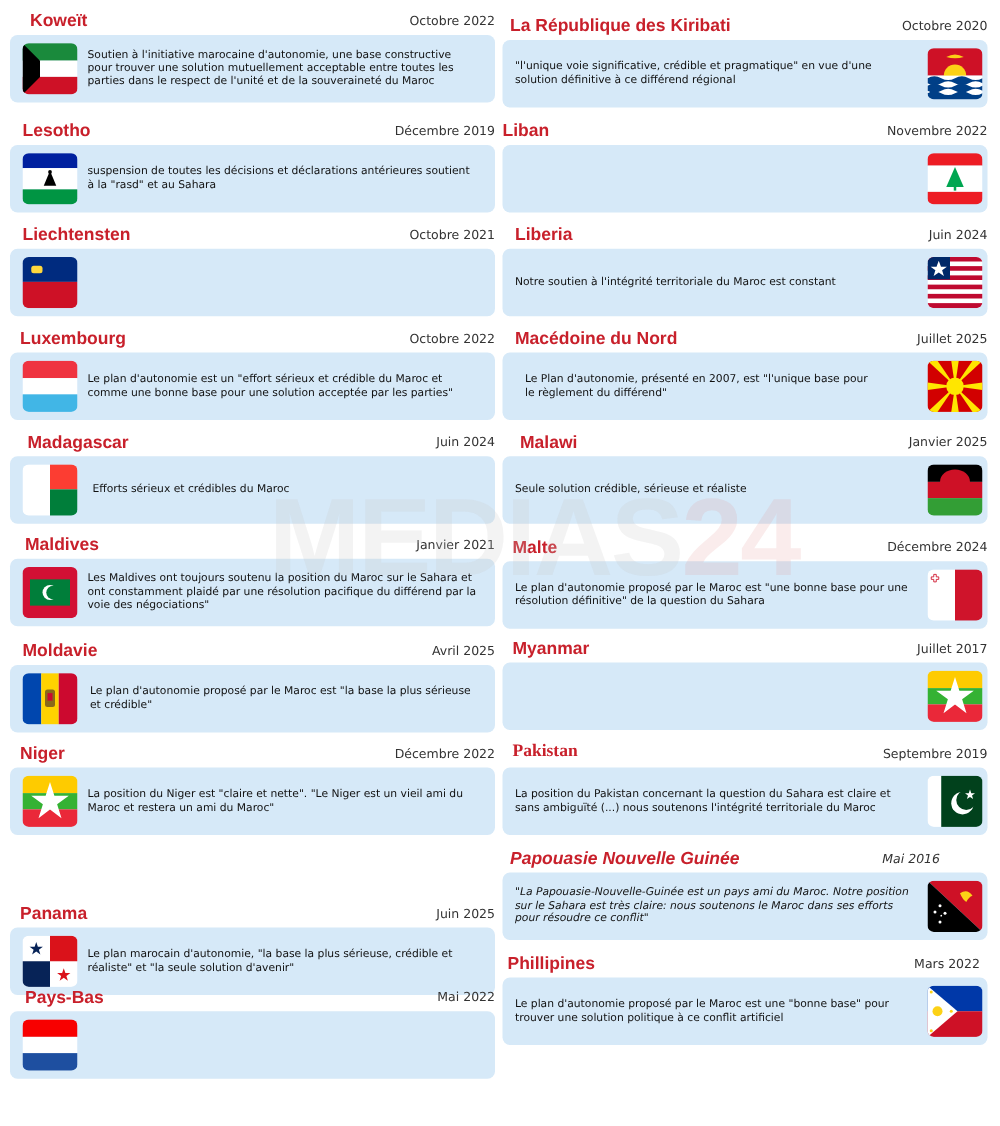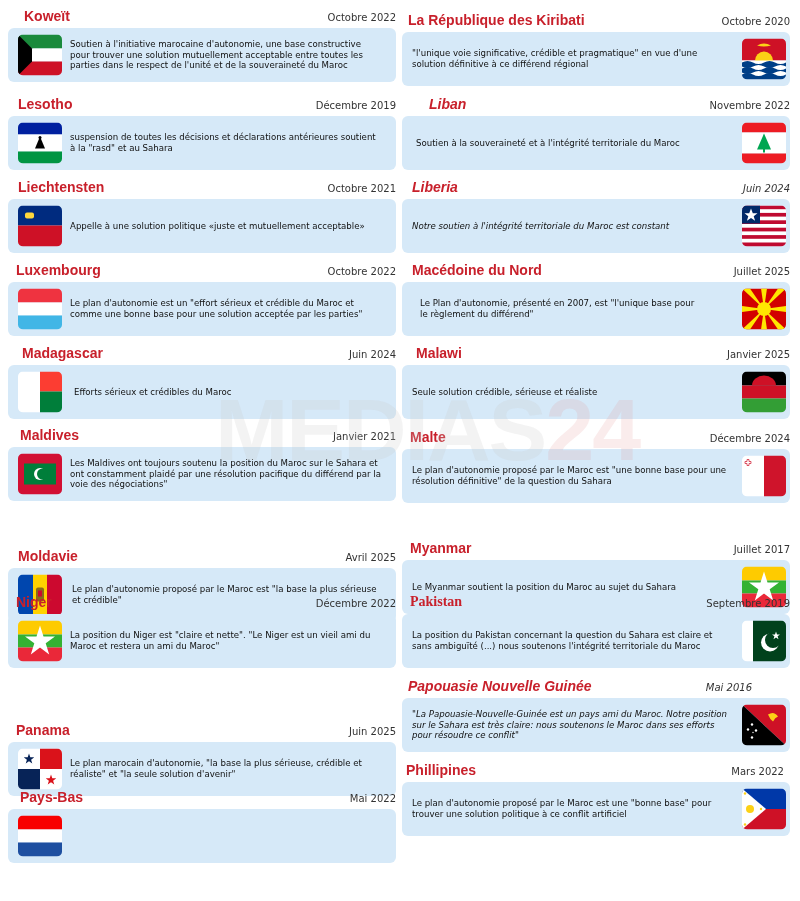--- a/index.html
+++ b/index.html
@@ -88,24 +88,23 @@
           <rect y="12" width="44" height="17" fill="#fff"></rect>
           <rect y="29" width="44" height="12" fill="#009543"></rect>
           <path d="M22 14 l-5 12 h10z" fill="#000"></path>
           <circle cx="22" cy="15" r="1.5" fill="#000"></circle>
         </svg>
     </div>
     <div class="text">suspension de toutes les décisions et déclarations antérieures soutient à la "rasd" et au Sahara</div>
   </div>
 </div>
 <div class="entry right" style="left:402px;top:96px;">
-  <div class="name" style="left:27px;font-style:italic;">Liban</div>
+  <div class="name" style="left:0;">Liban</div>
   <div class="date">Novembre 2022</div>
   <div class="card">
-    <div class="text" style="left:14px;">Soutien à la souveraineté et à l'intégrité territoriale du Maroc</div>
     <div class="flag">
       <svg viewBox="0 0 44 41">
           <rect width="44" height="10" fill="#ed1c24"></rect>
           <rect y="10" width="44" height="21" fill="#fff"></rect>
           <rect y="31" width="44" height="10" fill="#ed1c24"></rect>
           <polygon points="22,11 15,27 29,27" fill="#00a651"></polygon>
           <rect x="21" y="26" width="2" height="4" fill="#00a651"></rect>
         </svg>
     </div>
   </div>
@@ -115,24 +114,23 @@
   <div class="name" style="left:10px;">Liechtensten</div>
   <div class="date">Octobre 2021</div>
   <div class="card">
     <div class="flag">
       <svg viewBox="0 0 44 41">
           <rect width="44" height="20" fill="#002b7f"></rect>
           <rect y="20" width="44" height="21" fill="#ce1126"></rect>
           <rect x="7" y="7" width="9" height="6" rx="2" fill="#ffd83d"></rect>
         </svg>
     </div>
-    <div class="text">Appelle à une solution politique «juste et mutuellement acceptable»</div>
-  </div>
-</div>
-<div class="entry right" style="left:402px;top:179px;font-style:italic;">
+  </div>
+</div>
+<div class="entry right" style="left:402px;top:179px;">
   <div class="name" style="left:10px;">Liberia</div>
   <div class="date">Juin 2024</div>
   <div class="card">
     <div class="text">Notre soutien à l'intégrité territoriale du Maroc est constant</div>
     <div class="flag">
       <svg viewBox="0 0 44 41">
           <rect width="44" height="41" fill="#fff"></rect>
           <rect y="0" width="44" height="3.7" fill="#bf0a30"></rect>
           <rect y="7.4" width="44" height="3.7" fill="#bf0a30"></rect>
           <rect y="14.8" width="44" height="3.7" fill="#bf0a30"></rect>
@@ -237,41 +235,40 @@
     <div class="flag">
       <svg viewBox="0 0 44 41">
           <rect width="22" height="41" fill="#fff"></rect>
           <rect x="22" width="22" height="41" fill="#cf142b"></rect>
           <path d="M5 4 h2 v2 h2 v2 h-2 v2 h-2 v-2 h-2 v-2 h2z" fill="none" stroke="#cf142b" stroke-width="0.7"></path>
         </svg>
     </div>
   </div>
 </div>
 
-<div class="entry left" style="left:8px;top:512px;margin-top:36px;">
+<div class="entry left" style="left:8px;top:512px;">
   <div class="name" style="left:10px;">Moldavie</div>
   <div class="date">Avril 2025</div>
   <div class="card">
     <div class="flag">
       <svg viewBox="0 0 44 41">
           <rect width="15" height="41" fill="#0046ae"></rect>
           <rect x="15" width="14" height="41" fill="#ffd200"></rect>
           <rect x="29" width="15" height="41" fill="#cc092f"></rect>
           <rect x="18" y="13" width="8" height="14" rx="2" fill="#8a6a1a"></rect>
           <rect x="20" y="16" width="4" height="6" fill="#cc092f"></rect>
         </svg>
     </div>
     <div class="text" style="left:64px;">Le plan d'autonomie proposé par le Maroc est "la base la plus sérieuse et crédible"</div>
   </div>
 </div>
-<div class="entry right" style="left:402px;top:540px;padding-left:32px;">
+<div class="entry right" style="left:402px;top:510px;padding-left:32px;">
   <div class="name" style="left:8px;">Myanmar</div>
   <div class="date">Juillet 2017</div>
   <div class="card">
-    <div class="text">Le Myanmar soutient la position du Maroc au sujet du Sahara</div>
     <div class="flag">
       <svg viewBox="0 0 44 41">
           <rect width="44" height="14" fill="#fecb00"></rect>
           <rect y="14" width="44" height="13" fill="#34b233"></rect>
           <rect y="27" width="44" height="14" fill="#ea2839"></rect>
           <polygon points="22,5 25.5,16 37,16 27.7,22.8 31.2,34 22,27 12.8,34 16.3,22.8 7,16 18.5,16" fill="#fff"></polygon>
         </svg>
     </div>
   </div>
 </div>

